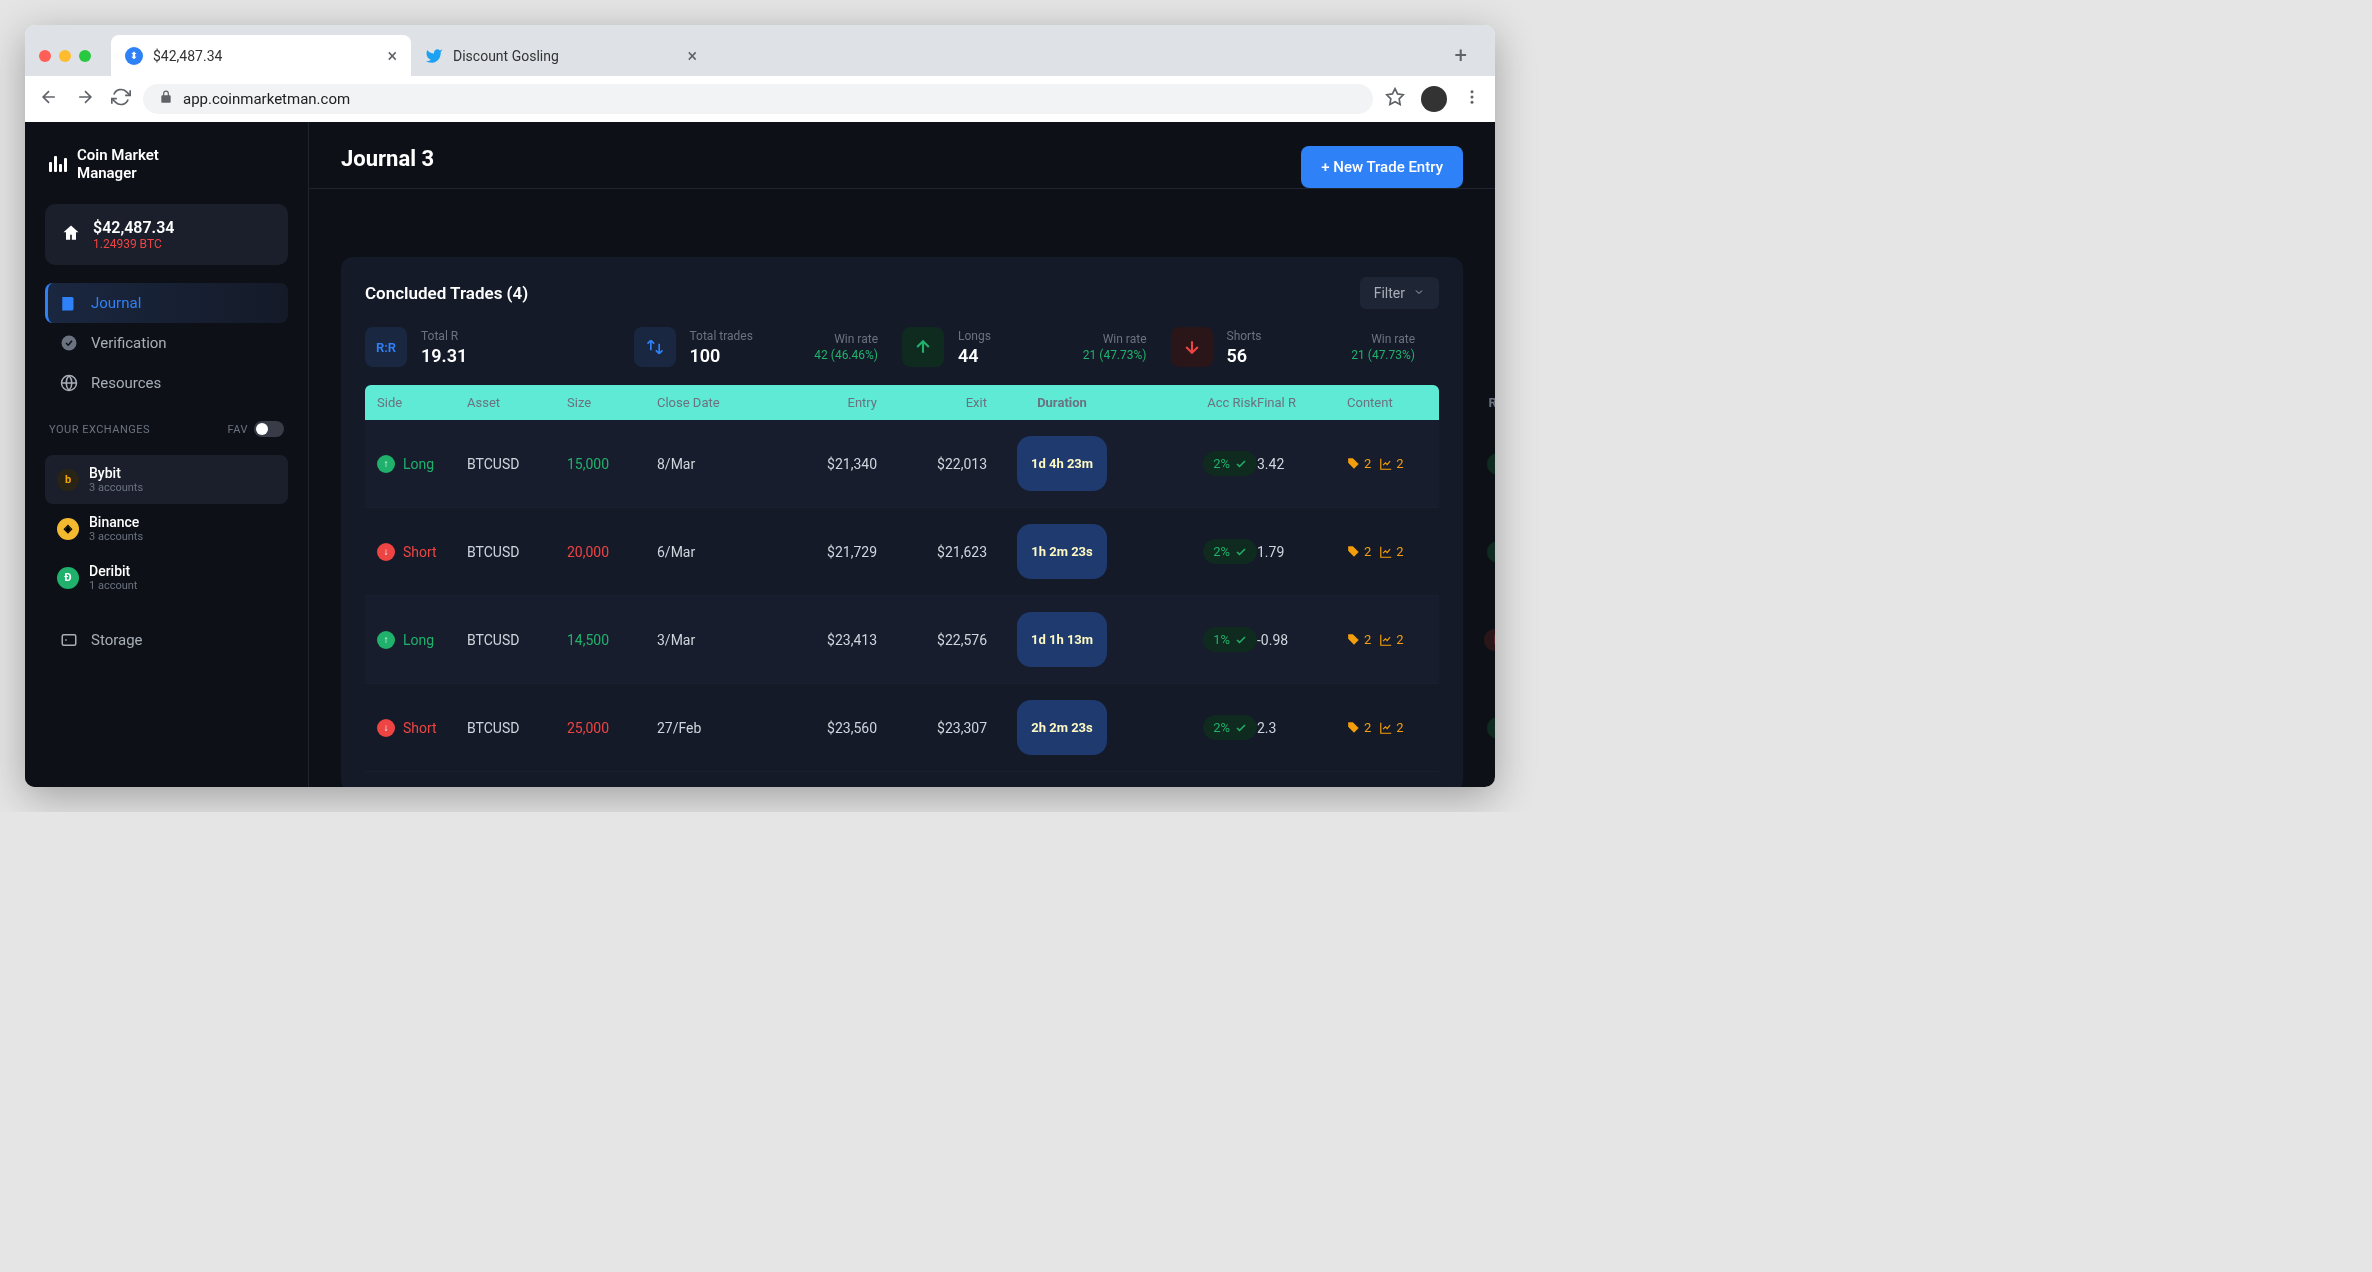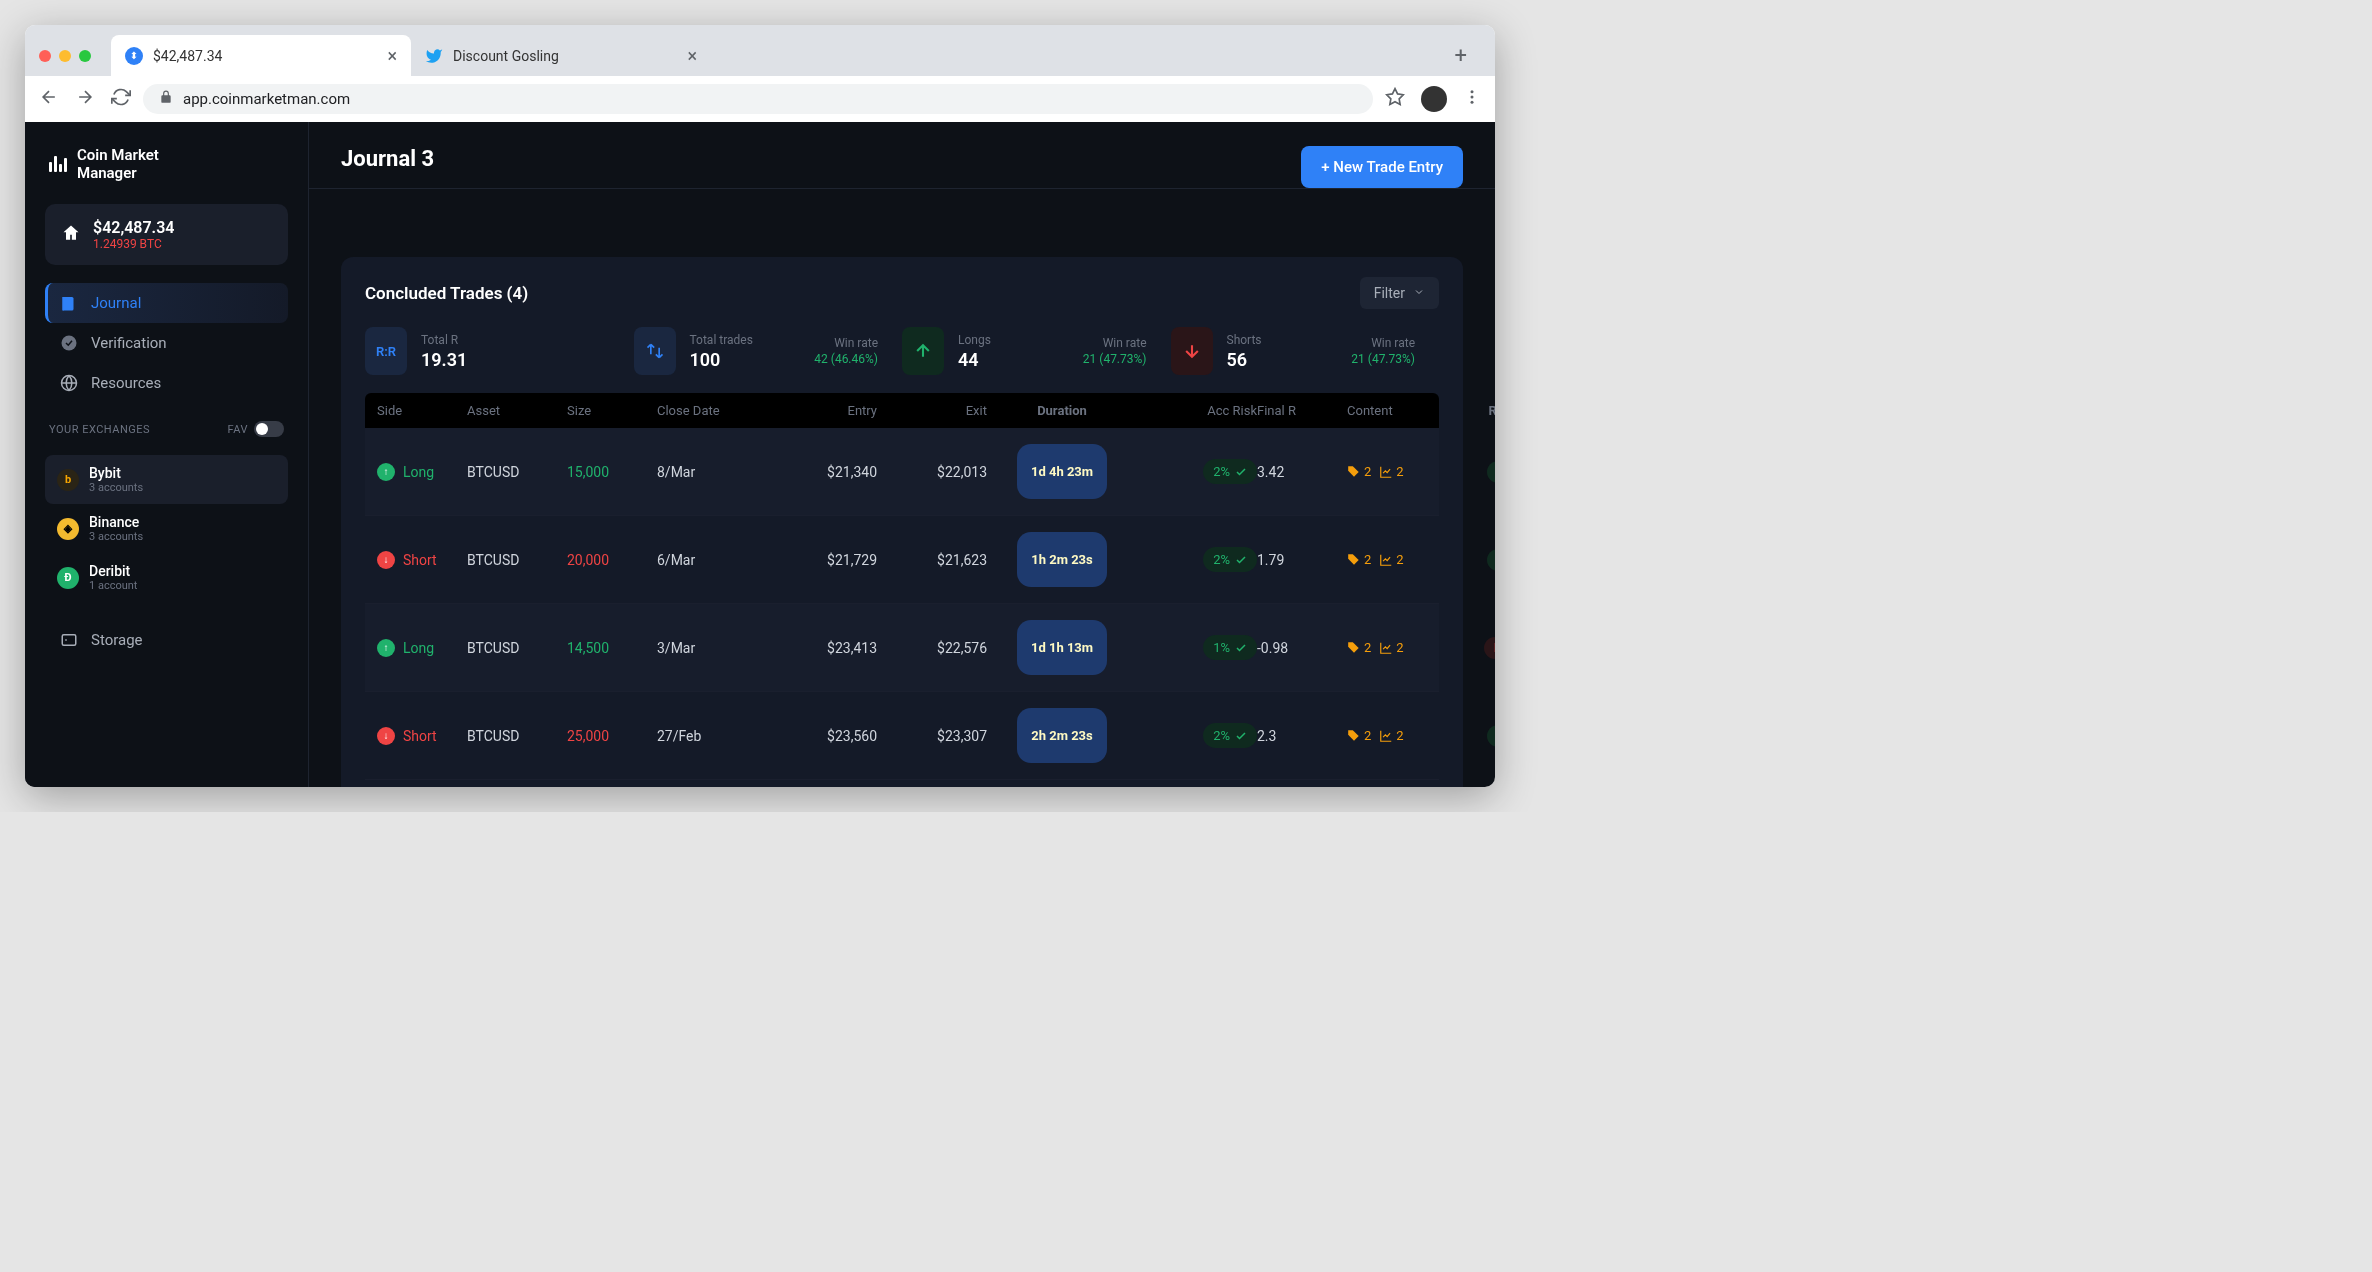--- a/index.html
+++ b/index.html
@@ -62,34 +62,34 @@
 .new-trade-btn { background:#2f81f7; color:#fff; border:none; border-radius:8px; padding:12px 20px; font-size:15px; font-weight:500; cursor:pointer;}
 
 .content { padding:24px 32px; }
 .panel { background:#141a28; border-radius:12px; padding:20px 24px;}
 .panel-head { display:flex; justify-content:space-between; align-items:center; margin-bottom:18px;}
 .panel-title{color:#fff;font-size:17px;font-weight:600;}
 .filter-btn { background:#1e2534; border:none; color:#a8aeb8; padding:8px 14px; border-radius:6px; display:flex; align-items:center; gap:8px; cursor:pointer; font-size:14px;}
 
 .stats-row { display:flex; gap:0; margin-bottom:18px;}
 .stat-group { display:flex; align-items:center; gap:14px; flex:1;}
-.stat-icon { width:42px; height:48px; border-radius:8px; display:flex; align-items:center; justify-content:center;}
+.stat-icon { width:42px; height:40px; border-radius:8px; display:flex; align-items:center; justify-content:center;}
 .stat-icon.rr{background:#1a2740;color:#2f81f7;font-weight:600;font-size:13px;}
 .stat-icon.swap{background:#1a2740;color:#2f81f7;}
 .stat-icon.up{background:#0f2a1f;color:#20b26c;}
 .stat-icon.dn{background:#2a1518;color:#ef4444;}
 .stat-block{display:flex;flex-direction:column;gap:2px;}
 .stat-label{color:#6b7280;font-size:12px;}
 .stat-val{color:#fff;font-size:18px;font-weight:600;}
 .stat-sub{display:flex;flex-direction:column;align-items:flex-end;gap:2px;margin-left:auto;padding-right:24px;}
 .stat-sub .label{color:#6b7280;font-size:12px;}
 .stat-sub .val{color:#20b26c;font-size:12px;}
 
 .trades-table { width:100%; }
-.thead { display:grid; grid-template-columns:90px 100px 90px 110px 110px 110px 150px 120px 90px 120px 80px; padding:10px 12px; color:#6b7280; font-size:13px; background:#000000; border-radius:6px 6px 0 0;}
+.thead { display:grid; grid-template-columns:90px 100px 90px 110px 110px 110px 150px 120px 90px 120px 80px; padding:10px 12px; color:#6b7280; font-size:13px; background:#5eead4; border-radius:6px 6px 0 0;}
 .trow { display:grid; grid-template-columns:90px 100px 90px 110px 110px 110px 150px 120px 90px 120px 80px; padding:16px 12px; align-items:center; font-size:14px; border-bottom:1px solid #1a1f2e;}
 .trow:nth-child(odd){background:#171d2c;}
 .side-cell{display:flex;align-items:center;gap:8px;}
 .side-cell.long{color:#20b26c;}
 .side-cell.short{color:#ef4444;}
 .arrow-circle{width:18px;height:18px;border-radius:50%;display:flex;align-items:center;justify-content:center;font-size:10px;color:#fff;}
 .arrow-circle.up{background:#20b26c;}
 .arrow-circle.down{background:#ef4444;}
 .asset{color:#d0d5dd;}
 .size.long{color:#20b26c;}

